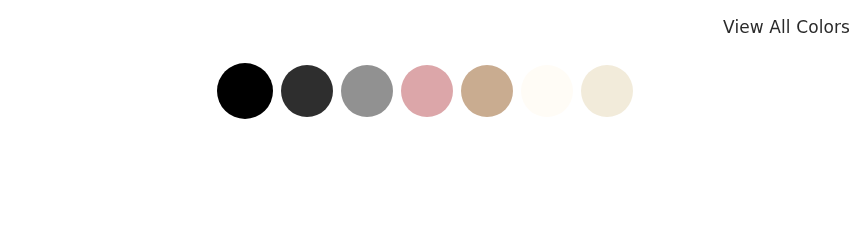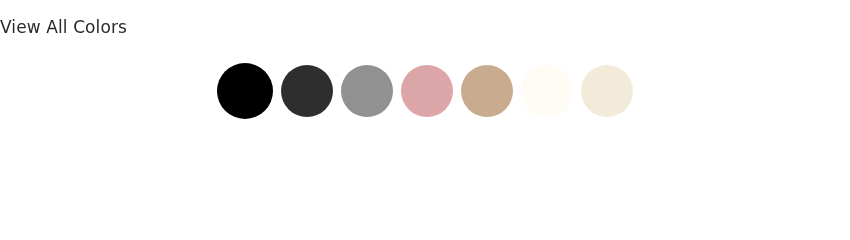--- a/index.html
+++ b/index.html
@@ -18,21 +18,21 @@
     height: 235px;
     position: relative;
     background: #ffffff;
     box-sizing: border-box;
   }
   .palette-title {
     position: absolute;
     top: 16px;
     left: 0;
     width: 850px;
-    text-align: left;
+    text-align: right;
     font-size: 17px;
     font-weight: 400;
     color: #2a2a2a;
     letter-spacing: 0.1px;
     line-height: 22px;
     white-space: nowrap;
   }
   .swatch-row {
     position: absolute;
     top: 62px;

